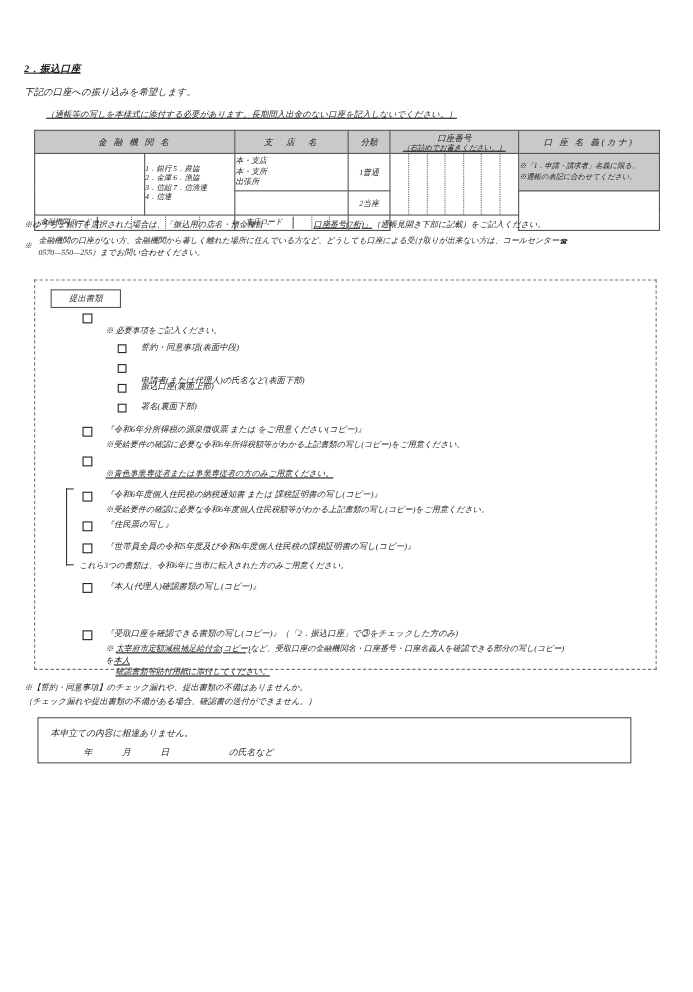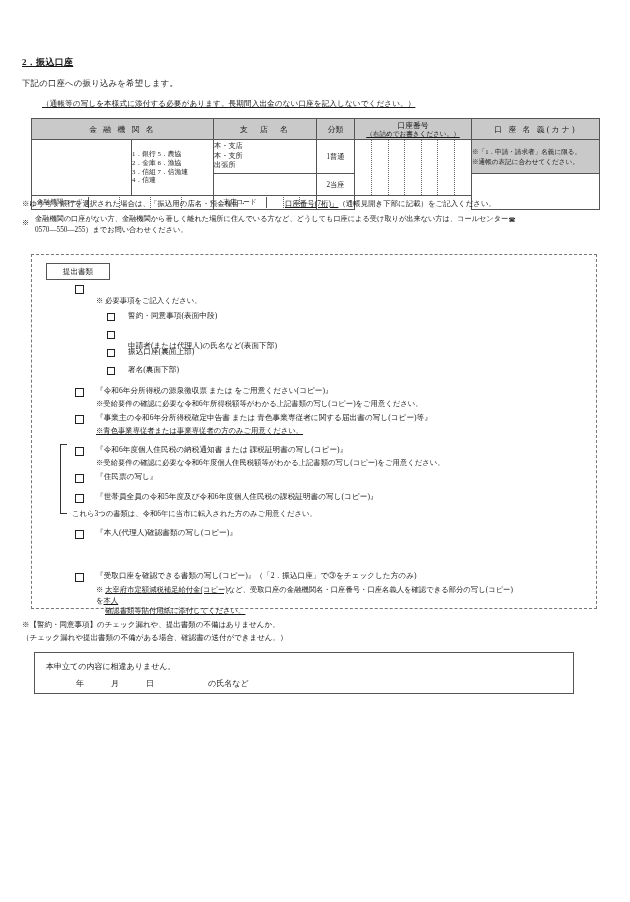--- a/index.html
+++ b/index.html
@@ -12,21 +12,21 @@
     height: 902px;
     position: relative;
     font-family: "Liberation Serif", "DejaVu Serif", serif;
     color: #1a1a1a;
     font-size: 8px;
     overflow: hidden;
   }
   .page {
     position: absolute;
     left: 0; top: 0;
-    width: 519px; height: 902px;
+    width: 519px; height: 902px; font-style: italic;
   }
 
   
   .sec-head {
     position: absolute;
     left: 22px; top: 56px;
     font-size: 9px;
     font-weight: bold;
     text-decoration: underline;
     letter-spacing: 0.3px;
@@ -389,21 +389,20 @@
   <div class="itxt" style="left:128px; top:347px;">振込口座(裏面上部)</div>
 
   <div class="cb sub" style="left:107px; top:367px;"></div>
   <div class="itxt" style="left:128px; top:365px;">署名(裏面下部)</div>
 
   <div class="cb" style="left:75px; top:388px;"></div>
   <div class="itxt" style="left:96px; top:386px;">『令和6年分所得税の源泉徴収票 または をご用意ください(コピー)』</div>
   <div class="sub-note" style="left:96px; top:399px;">※受給要件の確認に必要な令和6年所得税額等がわかる上記書類の写し(コピー)をご用意ください。</div>
 
   <div class="cb" style="left:75px; top:415px;"></div>
-  <div class="itxt" style="left:96px; top:413px;">『事業主の令和6年分所得税確定申告書 または 青色事業専従者に関する届出書の写し(コピー)等』</div>
   <div class="sub-note" style="left:96px; top:426px;"><u>※青色事業専従者または事業専従者の方のみご用意ください。</u></div>
 
   <div class="brkt" style="left:60px; top:444px; height:70px;"></div>
 
   <div class="cb" style="left:75px; top:447px;"></div>
   <div class="itxt" style="left:96px; top:445px;">『令和6年度個人住民税の納税通知書 または 課税証明書の写し(コピー)』</div>
   <div class="sub-note" style="left:96px; top:458px;">※受給要件の確認に必要な令和6年度個人住民税額等がわかる上記書類の写し(コピー)をご用意ください。</div>
 
   <div class="cb" style="left:75px; top:474px;"></div>
   <div class="itxt" style="left:96px; top:472px;">『住民票の写し』</div>

